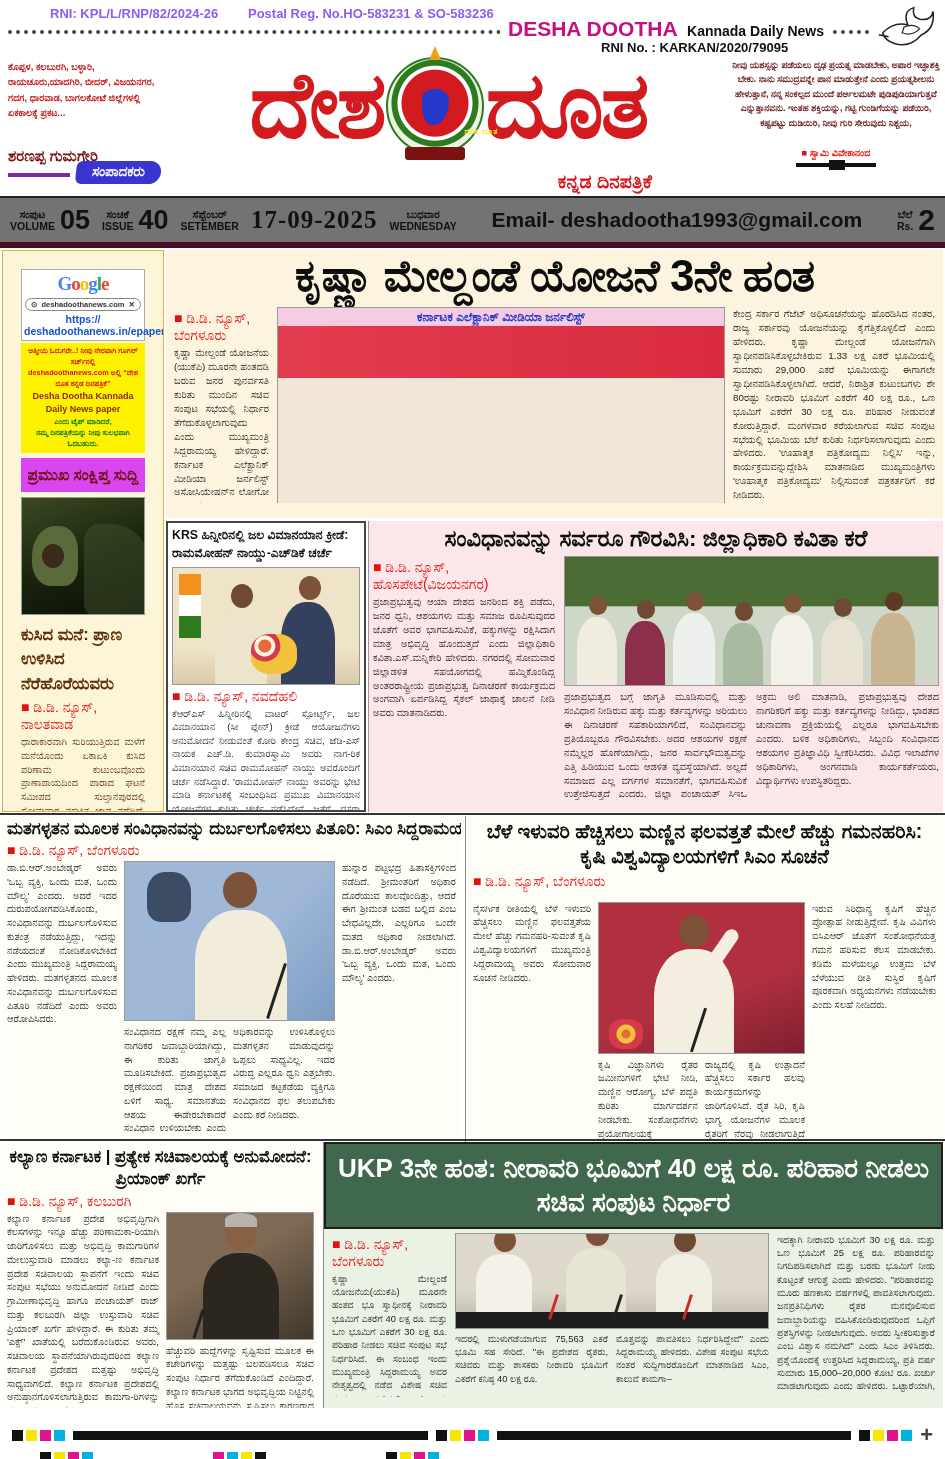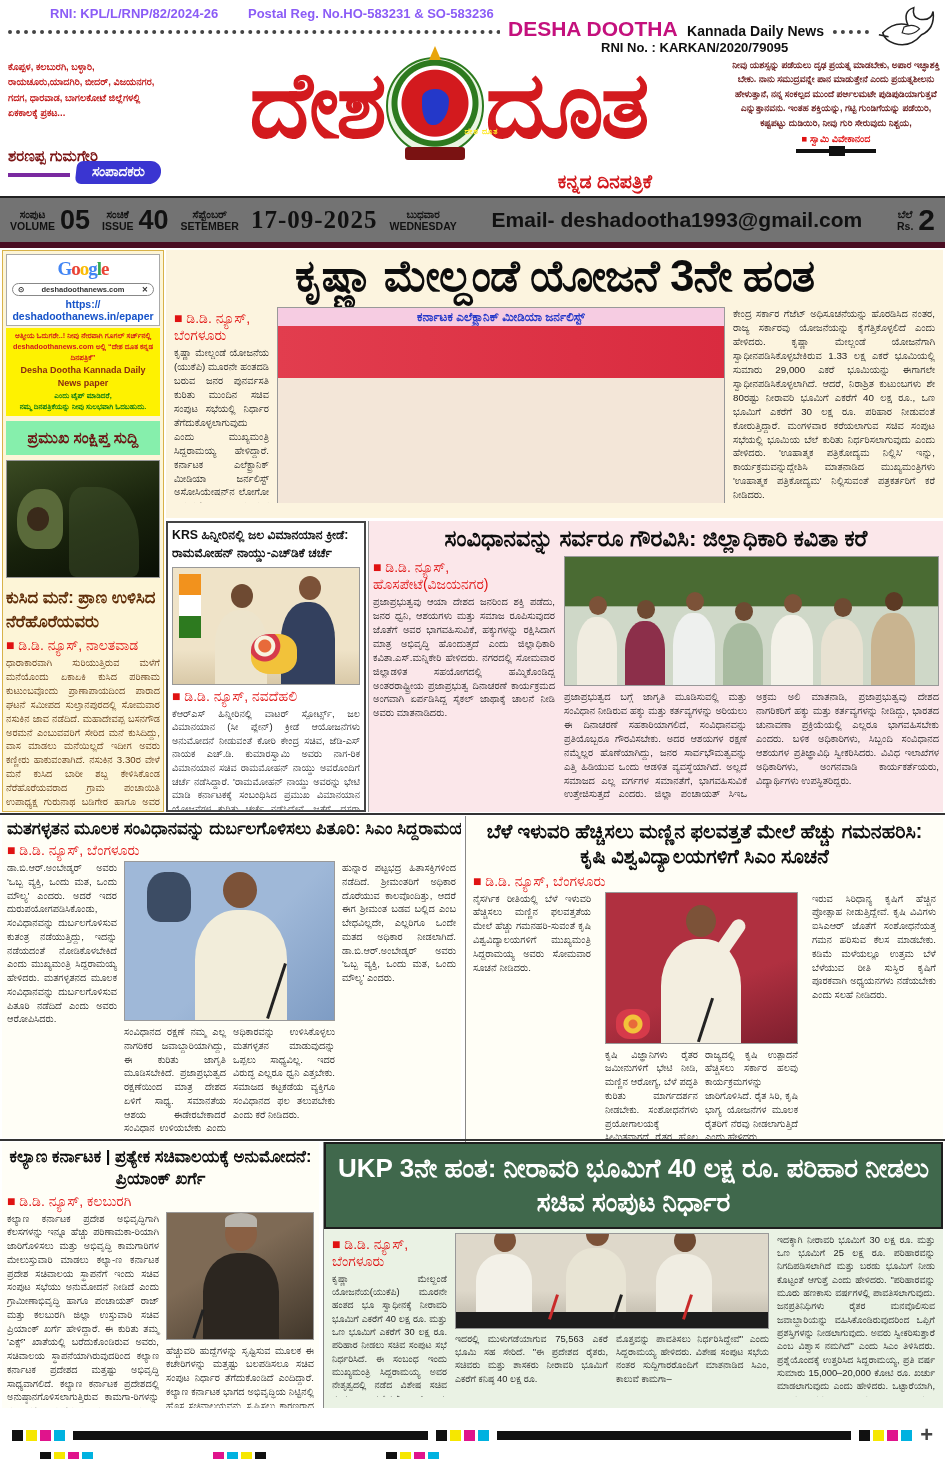--- a/index.html
+++ b/index.html
@@ -34,52 +34,52 @@
   .logo .ring-text{position:absolute;top:14px;width:100%;text-align:center;font-size:8px;
                    letter-spacing:1px;color:#ffe92a;font-weight:bold;font-family:"Liberation Sans",sans-serif;}
   .logo .map{position:absolute;left:34px;top:30px;width:27px;height:36px;background:#2438c9;
              border-radius:48% 52% 62% 38% / 28% 34% 72% 60%;}
   .logo .ribbon{position:absolute;left:17px;bottom:-7px;width:60px;height:13px;background:#7a1212;
                 border-radius:3px;}
   .tag-left{position:absolute;left:175px;top:118px;width:300px;color:#0a7a12;font-size:18px;font-weight:900;text-align:center;}
   .tag-right{position:absolute;left:490px;top:116px;width:230px;color:#d31a1e;font-size:19px;font-weight:900;text-align:center;}
   .mh-quote{position:absolute;right:5px;top:3px;width:208px;text-align:center;font-size:9px;
             font-weight:bold;color:#6e2222;line-height:1.6;}
-  .quote-author{color:#e01212;font-size:9.5px;font-weight:900;margin-top:1px;}
+  .quote-author{color:#e01212;font-size:9.5px;font-weight:900;margin-top:15px;}
   .quote-deco{width:80px;height:4px;background:#111;margin:3px auto 0;position:relative;}
   .quote-deco::after{content:"";position:absolute;left:33px;top:-3px;width:16px;height:10px;background:#111;}
   
   .infobar{position:absolute;left:0;top:196px;width:945px;height:46px;background:#737373;
            border-top:2px solid #222;box-sizing:border-box;display:flex;align-items:center;
            padding:0 10px;gap:12px;}
   .ib-lbls{display:flex;flex-direction:column;font-size:10.5px;font-weight:900;line-height:1.15;text-align:center;}
   .ib-item{display:flex;align-items:center;gap:5px;}
   .ib-val{font-size:27px;font-weight:900;}
   .ib-date{font-size:25px;font-weight:900;letter-spacing:1px;font-family:"Liberation Serif",serif;}
   .ib-email{flex:1;text-align:center;font-size:21px;font-weight:900;}
   .maroon-bar{position:absolute;left:0;top:242px;width:945px;height:6px;background:#4a0d22;}
   
   .byline{color:#e01212;font-size:14px;font-weight:400;margin:3px 0 2px;}
   .bodytxt{font-size:10.2px;line-height:1.42;text-align:justify;color:#222;}
   .photo{position:relative;overflow:hidden;border:1px solid #999;}
   .fg{position:absolute;border-radius:45% 45% 0 0;}
   .hd{position:absolute;border-radius:50%;}
   section{box-sizing:border-box;position:absolute;overflow:hidden;}
   
-  .sidebar{left:2px;top:250px;width:162px;height:562px;background:#fdf5d7;border:1px solid #d8b24a;padding:3px;}
+  .sidebar{left:2px;top:250px;width:162px;height:562px;background:#fdf5d7;border:1px solid #d8b24a;padding:18px;}
   .gbox{background:#fff;border:1px solid #aaa;padding:3px 2px;text-align:center;}
   .glogo{font-size:19px;font-weight:bold;letter-spacing:-1px;font-family:"Liberation Serif",serif;}
   .gpill{margin:3px auto 2px;width:88%;border:1px solid #888;border-radius:10px;font-size:7.5px;color:#333;
          display:flex;align-items:center;justify-content:space-between;padding:1px 5px;font-weight:bold;}
   .gurl{color:#1653c9;font-weight:900;font-size:10.5px;}
   .promo{background:#fef200;padding:3px 2px;text-align:center;font-weight:bold;margin-top:2px;line-height:1.5;}
   .promo .p1,.promo .p2{color:#d31a1e;font-size:7.3px;}
   .promo .p3{color:#8a2b12;font-size:9px;}
   .promo .p4,.promo .p5{color:#0a7a12;font-size:7.3px;}
-  .sb-head{margin-top:5px;background:#86efac;color:#6b1111;font-size:15.5px;font-weight:900;
+  .sb-head{margin-top:5px;background:#d946ef;color:#6b1111;font-size:15.5px;font-weight:900;
            text-align:center;padding:8px 2px;}
   .photo-side{height:116px;margin-top:5px;background:linear-gradient(160deg,#3a4a22 0%,#18220c 55%,#0a0f05 100%);}
   .sb-hl{font-size:16.5px;font-weight:900;color:#5f2d08;line-height:1.5;margin-top:7px;}
   .sb-body{font-size:9.7px;line-height:1.43;text-align:justify;color:#5c3410;font-weight:500;}
   
   .lead{left:166px;top:250px;width:777px;height:268px;background:#fcf4df;padding:2px 8px;}
   .lead-hl{font-size:44px;font-weight:900;color:#0d0d0d;text-align:center;line-height:1.1;letter-spacing:-1px;}
   .lead-grid{display:grid;grid-template-columns:95px 1fr 202px;gap:8px;margin-top:7px;height:196px;overflow:hidden;}
   .lead-grid .bodytxt{font-size:9.8px;}
   .photo-lead{background:#f3e6d8;}
@@ -103,21 +103,21 @@
   
   .vt{left:2px;top:816px;width:459px;height:322px;background:#fffef6;padding:3px 5px;}
   .vt-hl{font-size:16.8px;font-weight:900;white-space:nowrap;color:#0d0d0d;}
   .vt-grid{display:grid;grid-template-columns:110px 1fr 114px;gap:7px;height:272px;overflow:hidden;}
   .vt-grid .bodytxt,.vt-sub .bodytxt{font-size:9.7px;}
   .photo-vt{height:158px;background:linear-gradient(135deg,#9fb8d8 0 55%,#7e9cc4);}
   .vt-sub{display:grid;grid-template-columns:1fr 1fr;gap:7px;margin-top:4px;}
   
   .cr{left:465px;top:816px;width:478px;height:400px;background:#fffef6;border-left:1px solid #888;padding:3px 7px;}
   .cr-hl{font-size:19.5px;font-weight:900;text-align:center;line-height:1.3;color:#0d0d0d;}
-  .cr-grid{display:grid;grid-template-columns:118px 1fr 124px;gap:14px;height:248px;overflow:hidden;margin-top:2px;}
+  .cr-grid{display:grid;grid-template-columns:118px 1fr 124px;gap:7px;height:248px;overflow:hidden;margin-top:12px;}
   .cr-grid .bodytxt,.cr-sub .bodytxt{font-size:9.7px;}
   .photo-cr{height:150px;background:linear-gradient(160deg,#b03040 0 60%,#7e1f2e);}
   .cr-sub{display:grid;grid-template-columns:1fr 1fr;gap:7px;margin-top:4px;}
   
   .ka{left:2px;top:1142px;width:317px;height:266px;background:#fffef6;padding:3px 5px;}
   .ka-hl{font-size:16.5px;font-weight:900;text-align:center;line-height:1.35;color:#0d0d0d;}
   .ka-grid{display:grid;grid-template-columns:1fr 148px;gap:7px;height:206px;overflow:hidden;margin-top:2px;}
   .ka-grid .bodytxt{font-size:9.7px;}
   .photo-ka{height:126px;background:linear-gradient(150deg,#7e6a55 0 40%,#41372b);}
   

